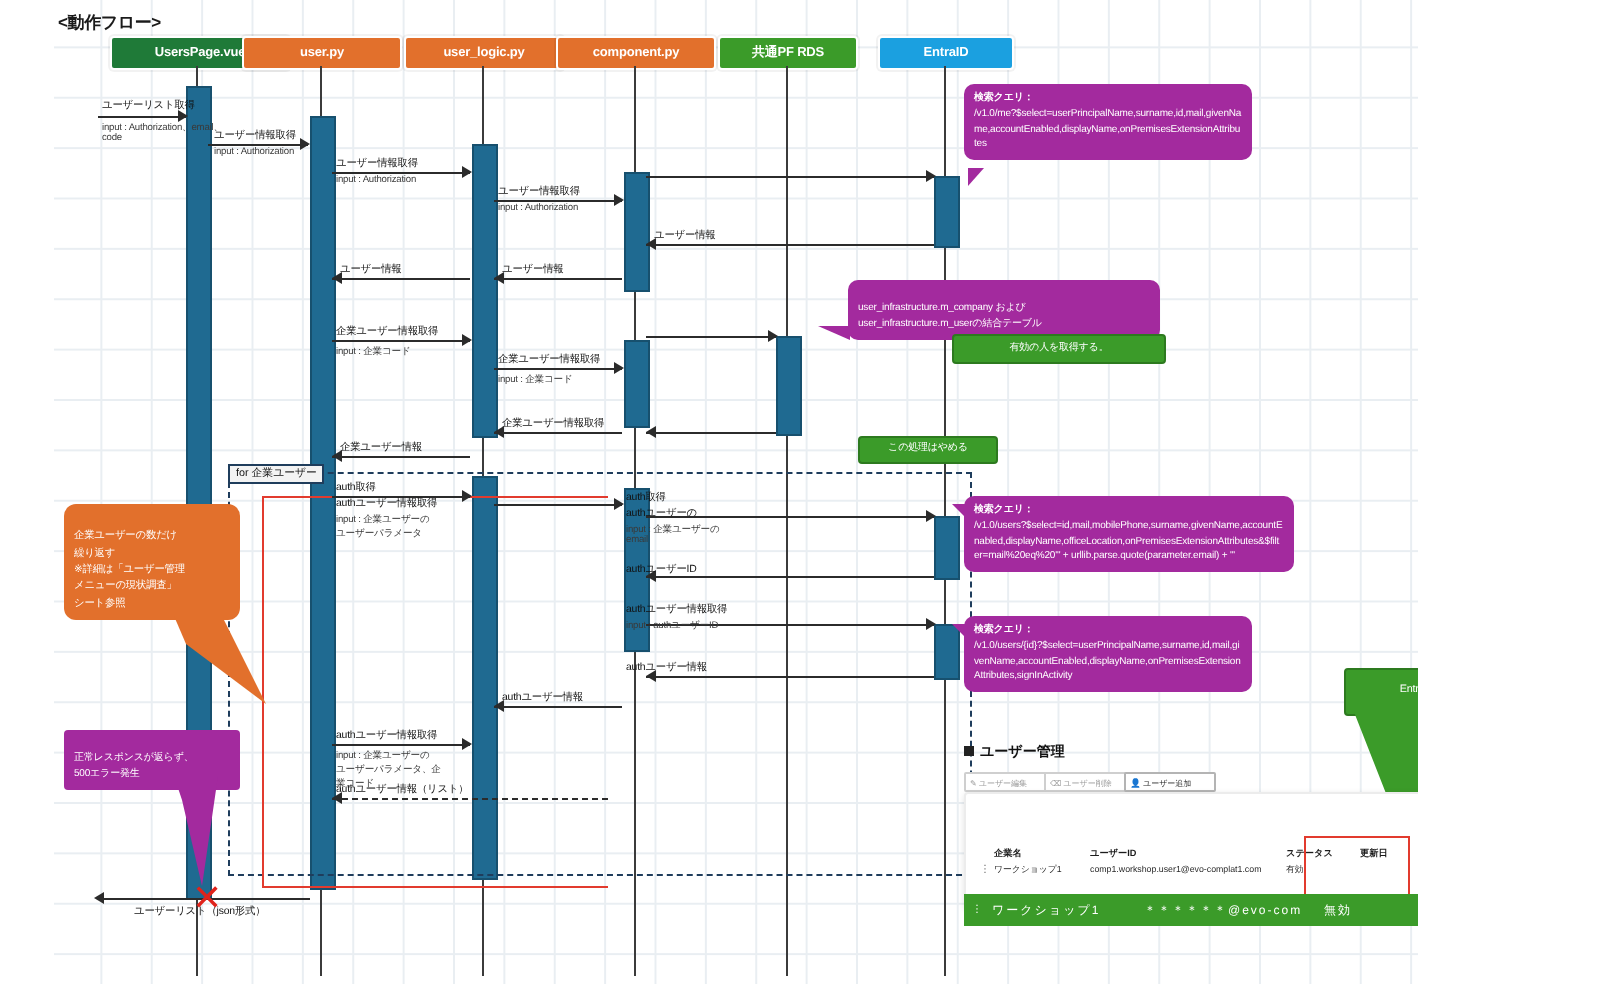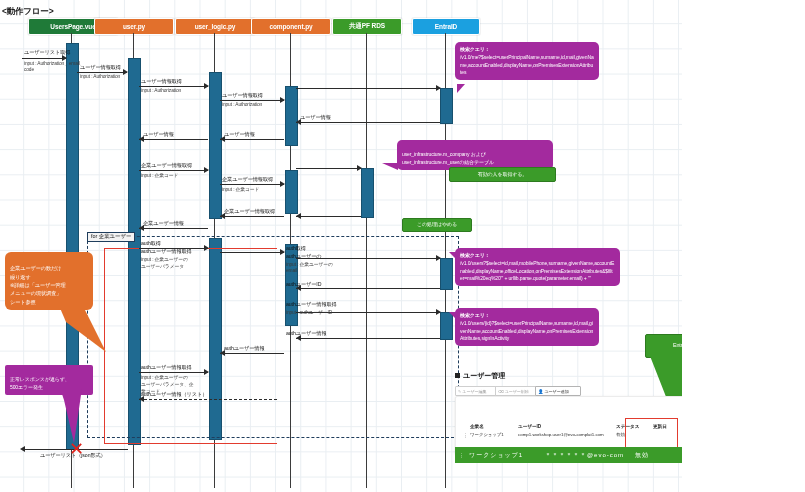--- a/index.html
+++ b/index.html
@@ -5,20 +5,21 @@
   html,body{margin:0;padding:0;background:#ffffff;}
   #canvas{
     position:relative;width:682px;height:492px;overflow:hidden;
     font-family:"Liberation Sans","DejaVu Sans",sans-serif;
     background-color:#ffffff;
     background-image:
       linear-gradient(to right, #e9eef2 1px, transparent 1px),
       linear-gradient(to bottom, #e9eef2 1px, transparent 1px);
     background-size:25.2px 25.2px;
     background-position:-2px -2px;
+    margin-left:27px;
   }
   .title{
     position:absolute;left:2px;top:6px;font-size:8.5px;font-weight:bold;color:#1b1b1b;
     letter-spacing:-0.2px;white-space:nowrap;
   }
   
   .ll-head{
     position:absolute;height:15px;border-radius:2px;border:1px solid #ffffff;
     display:flex;align-items:center;justify-content:center;
     font-size:6.5px;font-weight:bold;color:#ffffff;letter-spacing:-0.1px;

